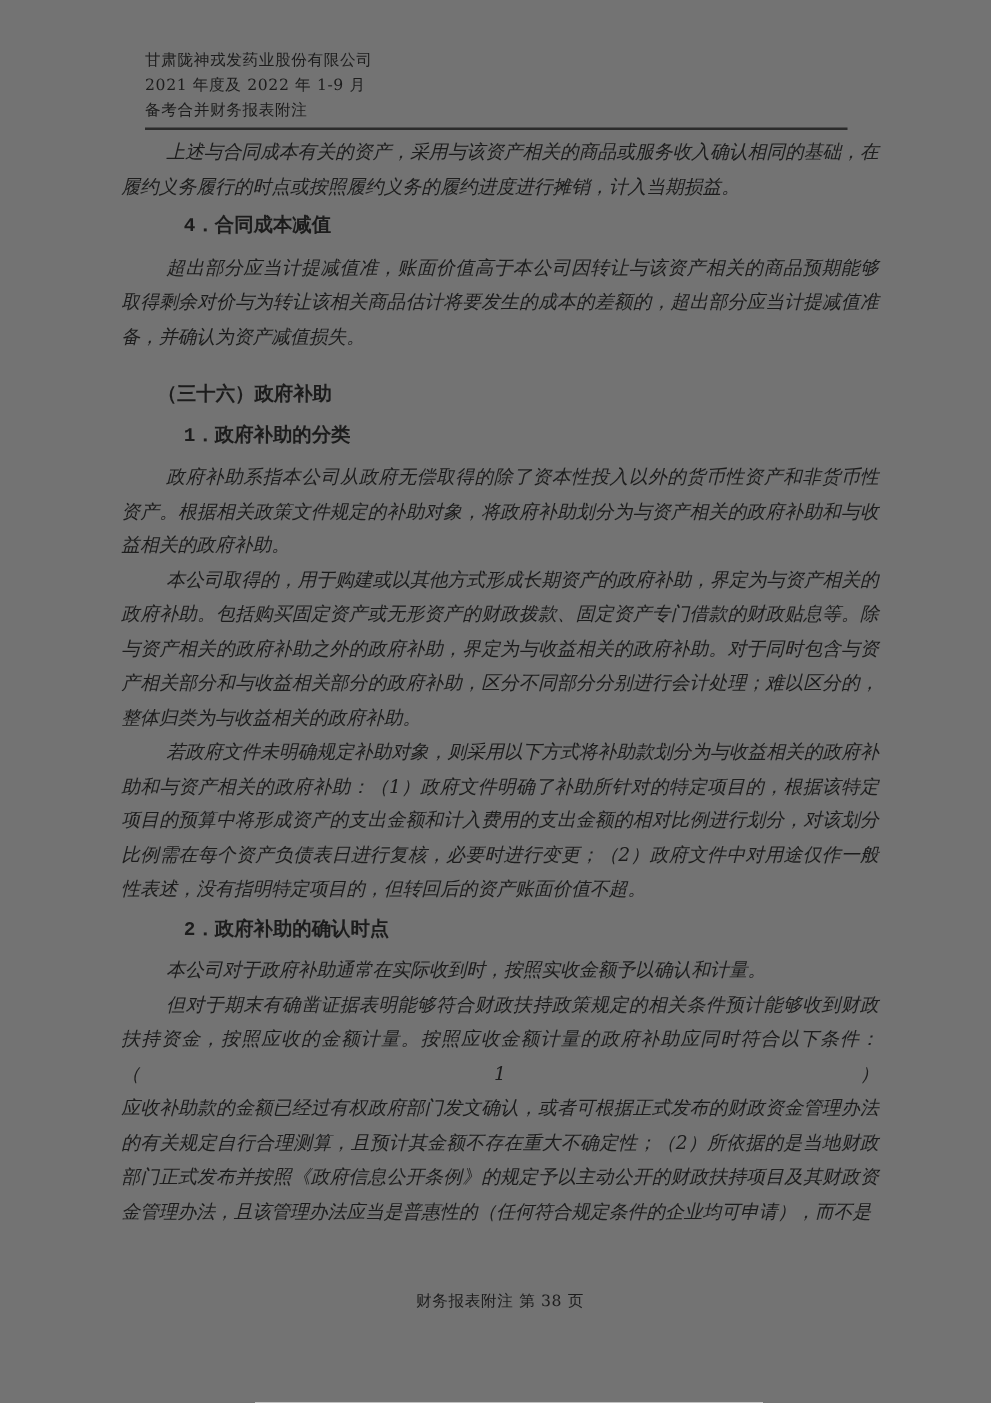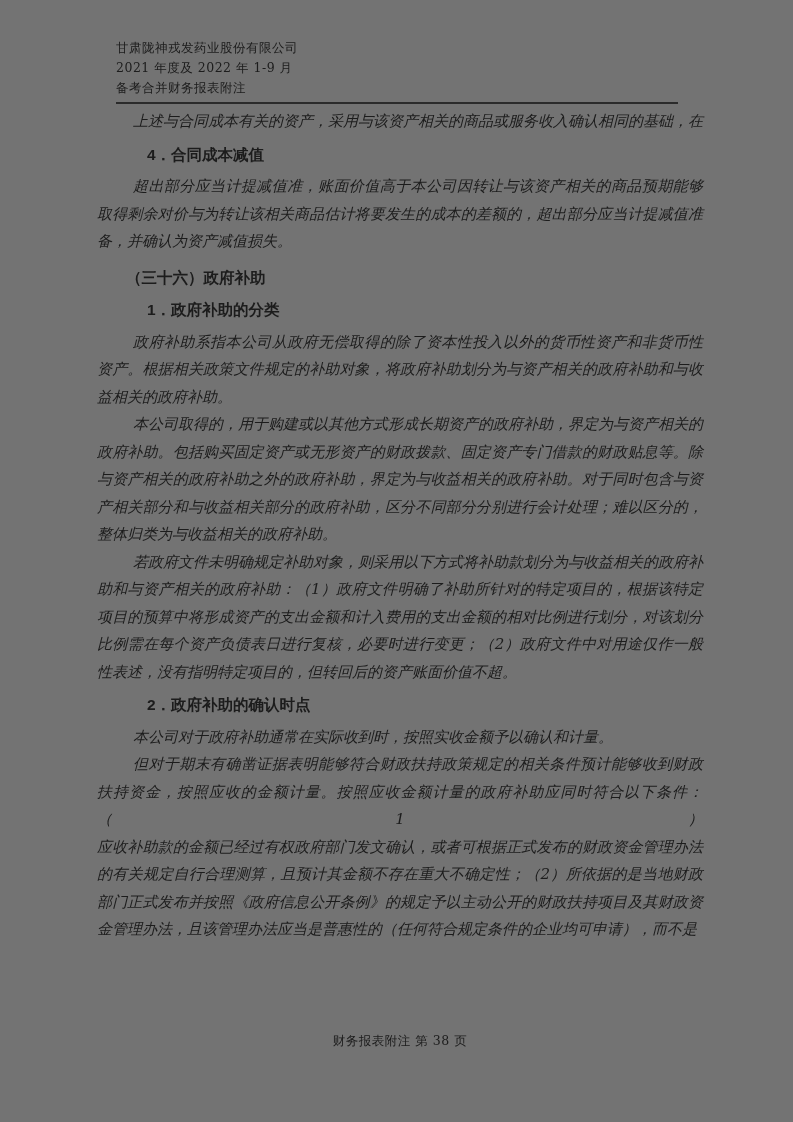--- a/index.html
+++ b/index.html
@@ -37,24 +37,24 @@
     text-align-last: justify;
     letter-spacing: 0;
     font-style: italic;
   }
   .line.first { padding-left: 36px; }
   .line.last { text-align-last: left; }
   .heading {
     line-height: 27.5px;
     font-weight: bold;
     font-size: 15.5px;
-    font-family: Liberation Sans, sans-serif;
+    font-family: Liberation Mono, monospace;
   }
   .heading.h-num { padding-left: 50px; margin: 5px 0; }
-  .heading.h-sec { padding-left: 29px; margin-top: 8px; }
+  .heading.h-sec { padding-left: 29px; margin-top: 20px; }
   .footer {
     position: absolute;
     left: 97px;
     width: 606px;
     bottom: 72px;
     text-align: center;
     font-size: 12.5px;
     line-height: 18px;
     letter-spacing: 0.5px;
   }
@@ -68,20 +68,21 @@
     <div class="header-inner">
       <div class="header-line">甘肃陇神戎发药业股份有限公司</div>
       <div class="header-line">2021 年度及 2022 年 1-9 月</div>
       <div class="header-line">备考合并财务报表附注</div>
     </div>
   </div>
 
   <div class="doc-body">
       <div class="para">
         <div class="line first">上述与合同成本有关的资产，采用与该资产相关的商品或服务收入确认相同的基础，在</div>
+        <div class="line last">履约义务履行的时点或按照履约义务的履约进度进行摊销，计入当期损益。</div>
       </div>
       <div class="heading h-num">4．合同成本减值</div>
       <div class="para">
         <div class="line first">超出部分应当计提减值准，账面价值高于本公司因转让与该资产相关的商品预期能够</div>
         <div class="line">取得剩余对价与为转让该相关商品估计将要发生的成本的差额的，超出部分应当计提减值准</div>
         <div class="line last">备，并确认为资产减值损失。</div>
       </div>
       <div class="heading h-sec">（三十六）政府补助</div>
       <div class="heading h-num">1．政府补助的分类</div>
       <div class="para">

